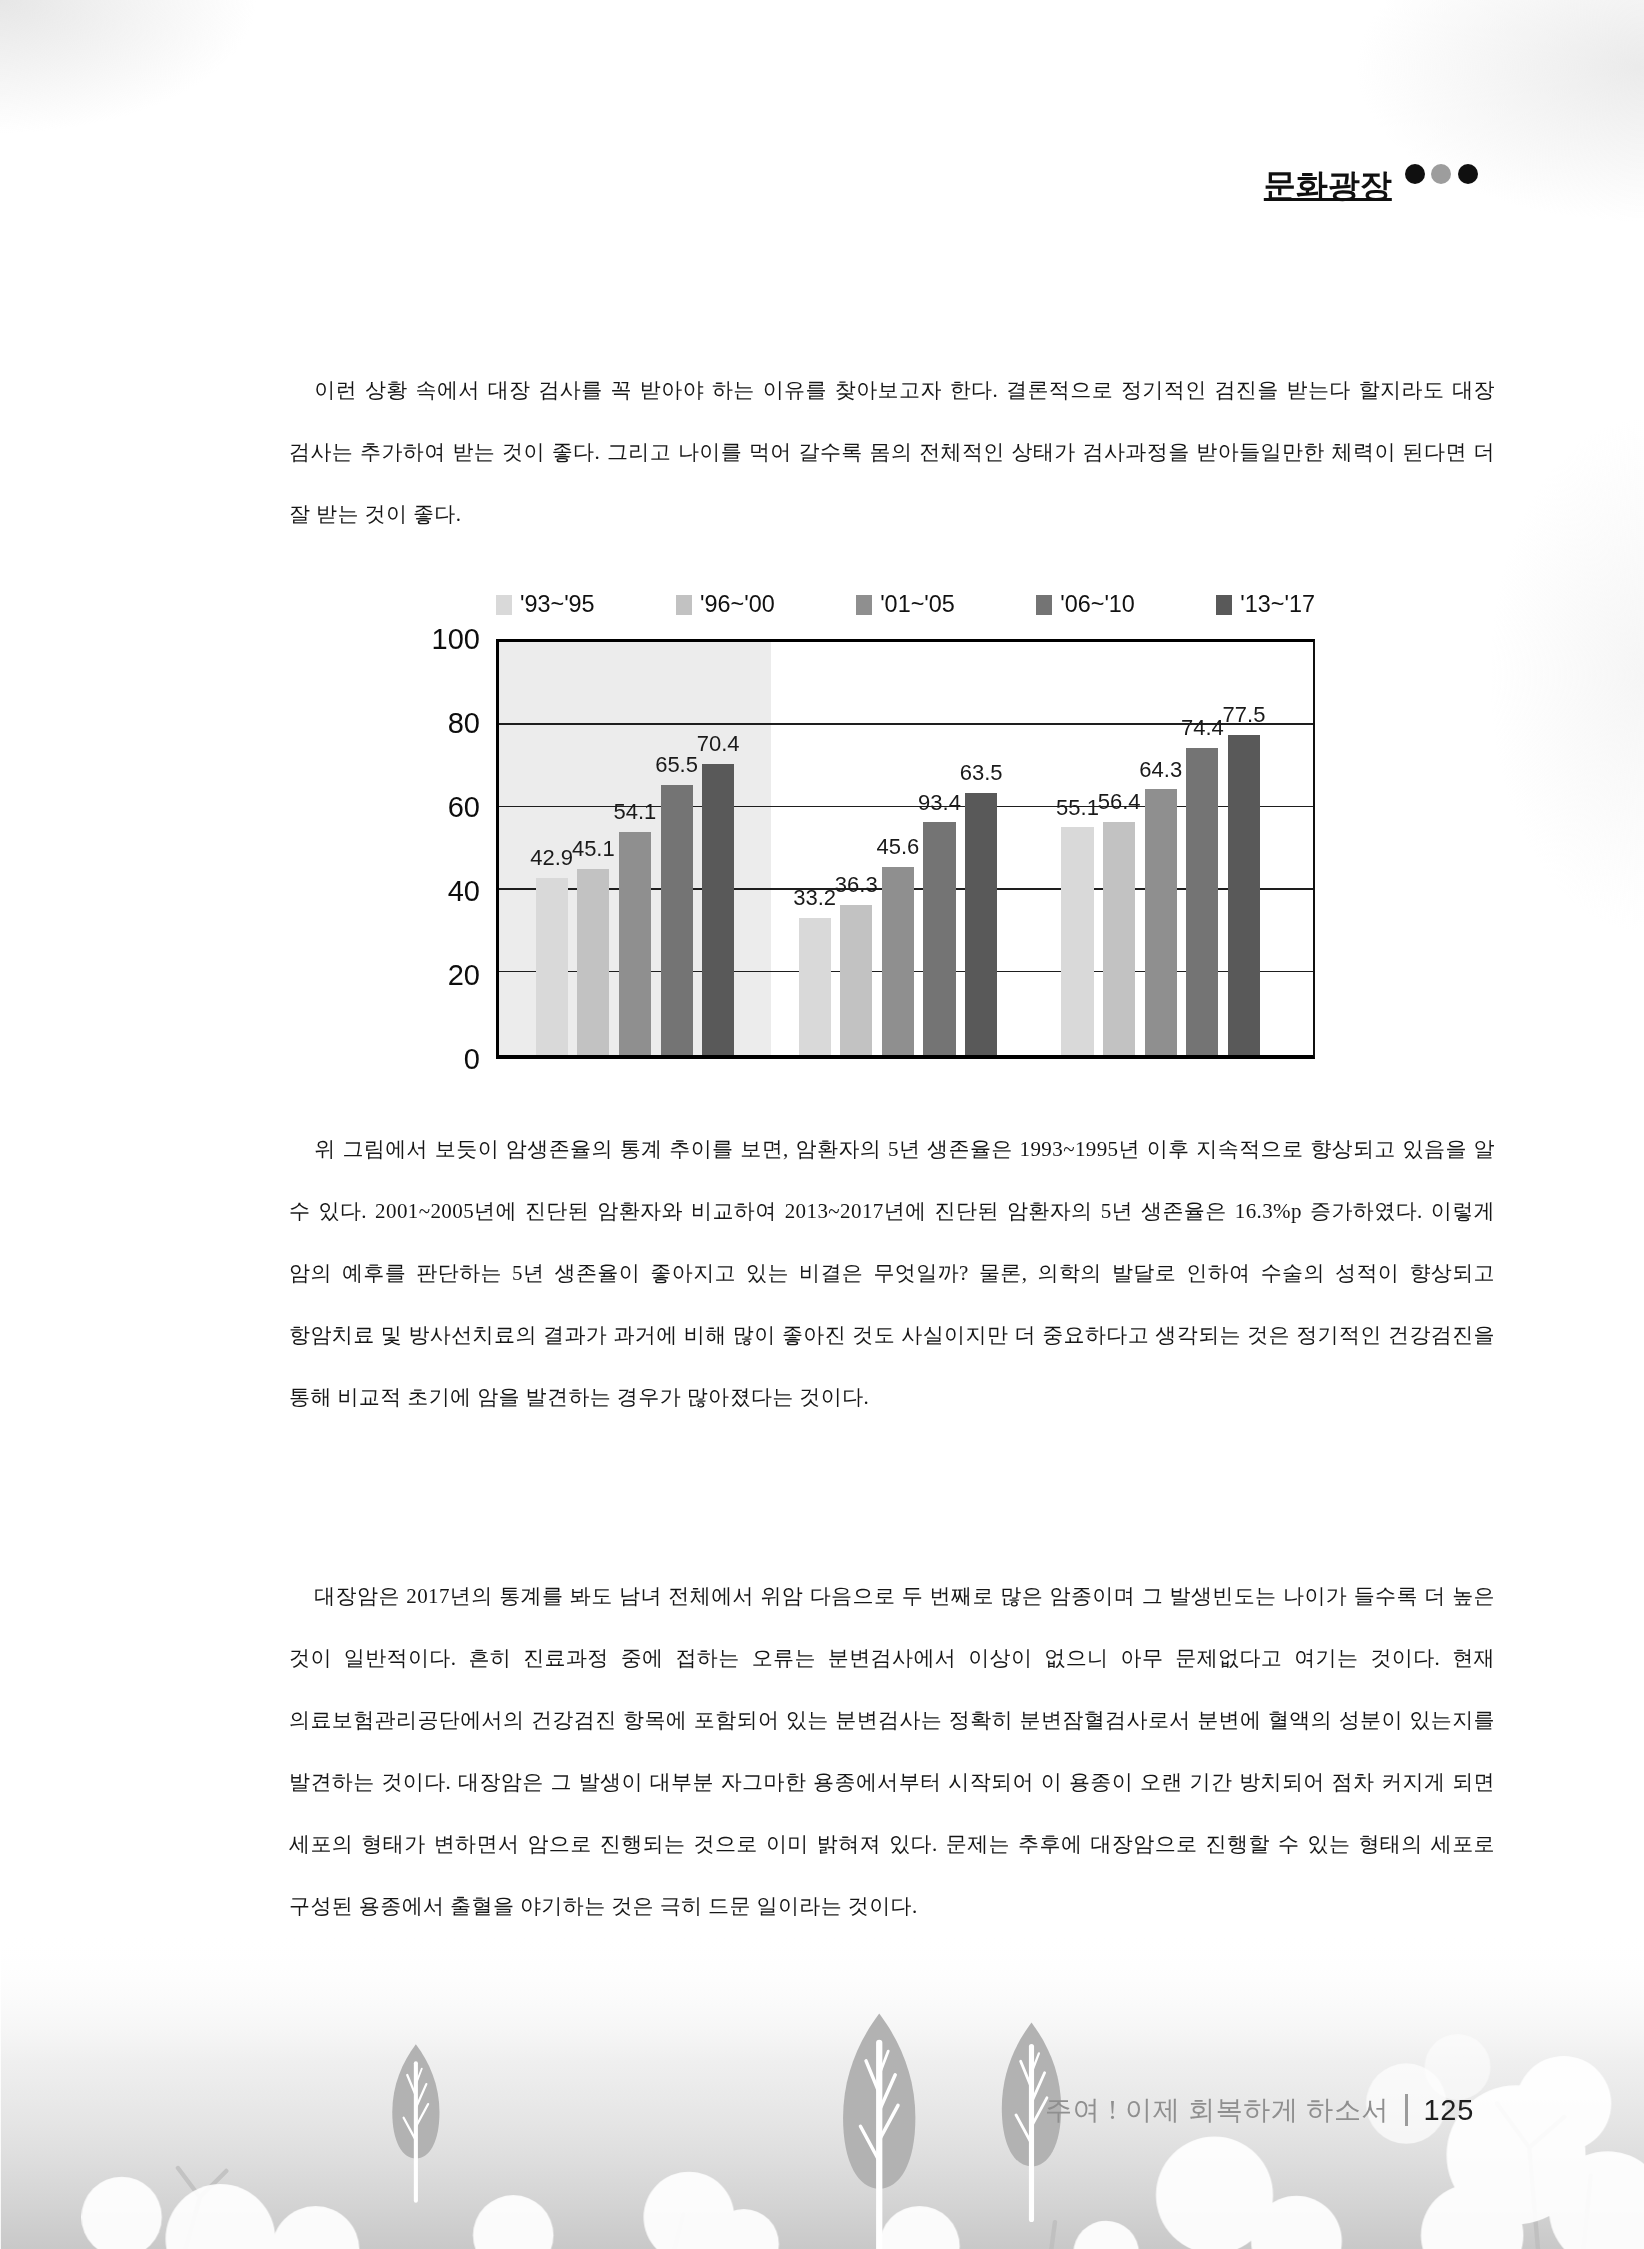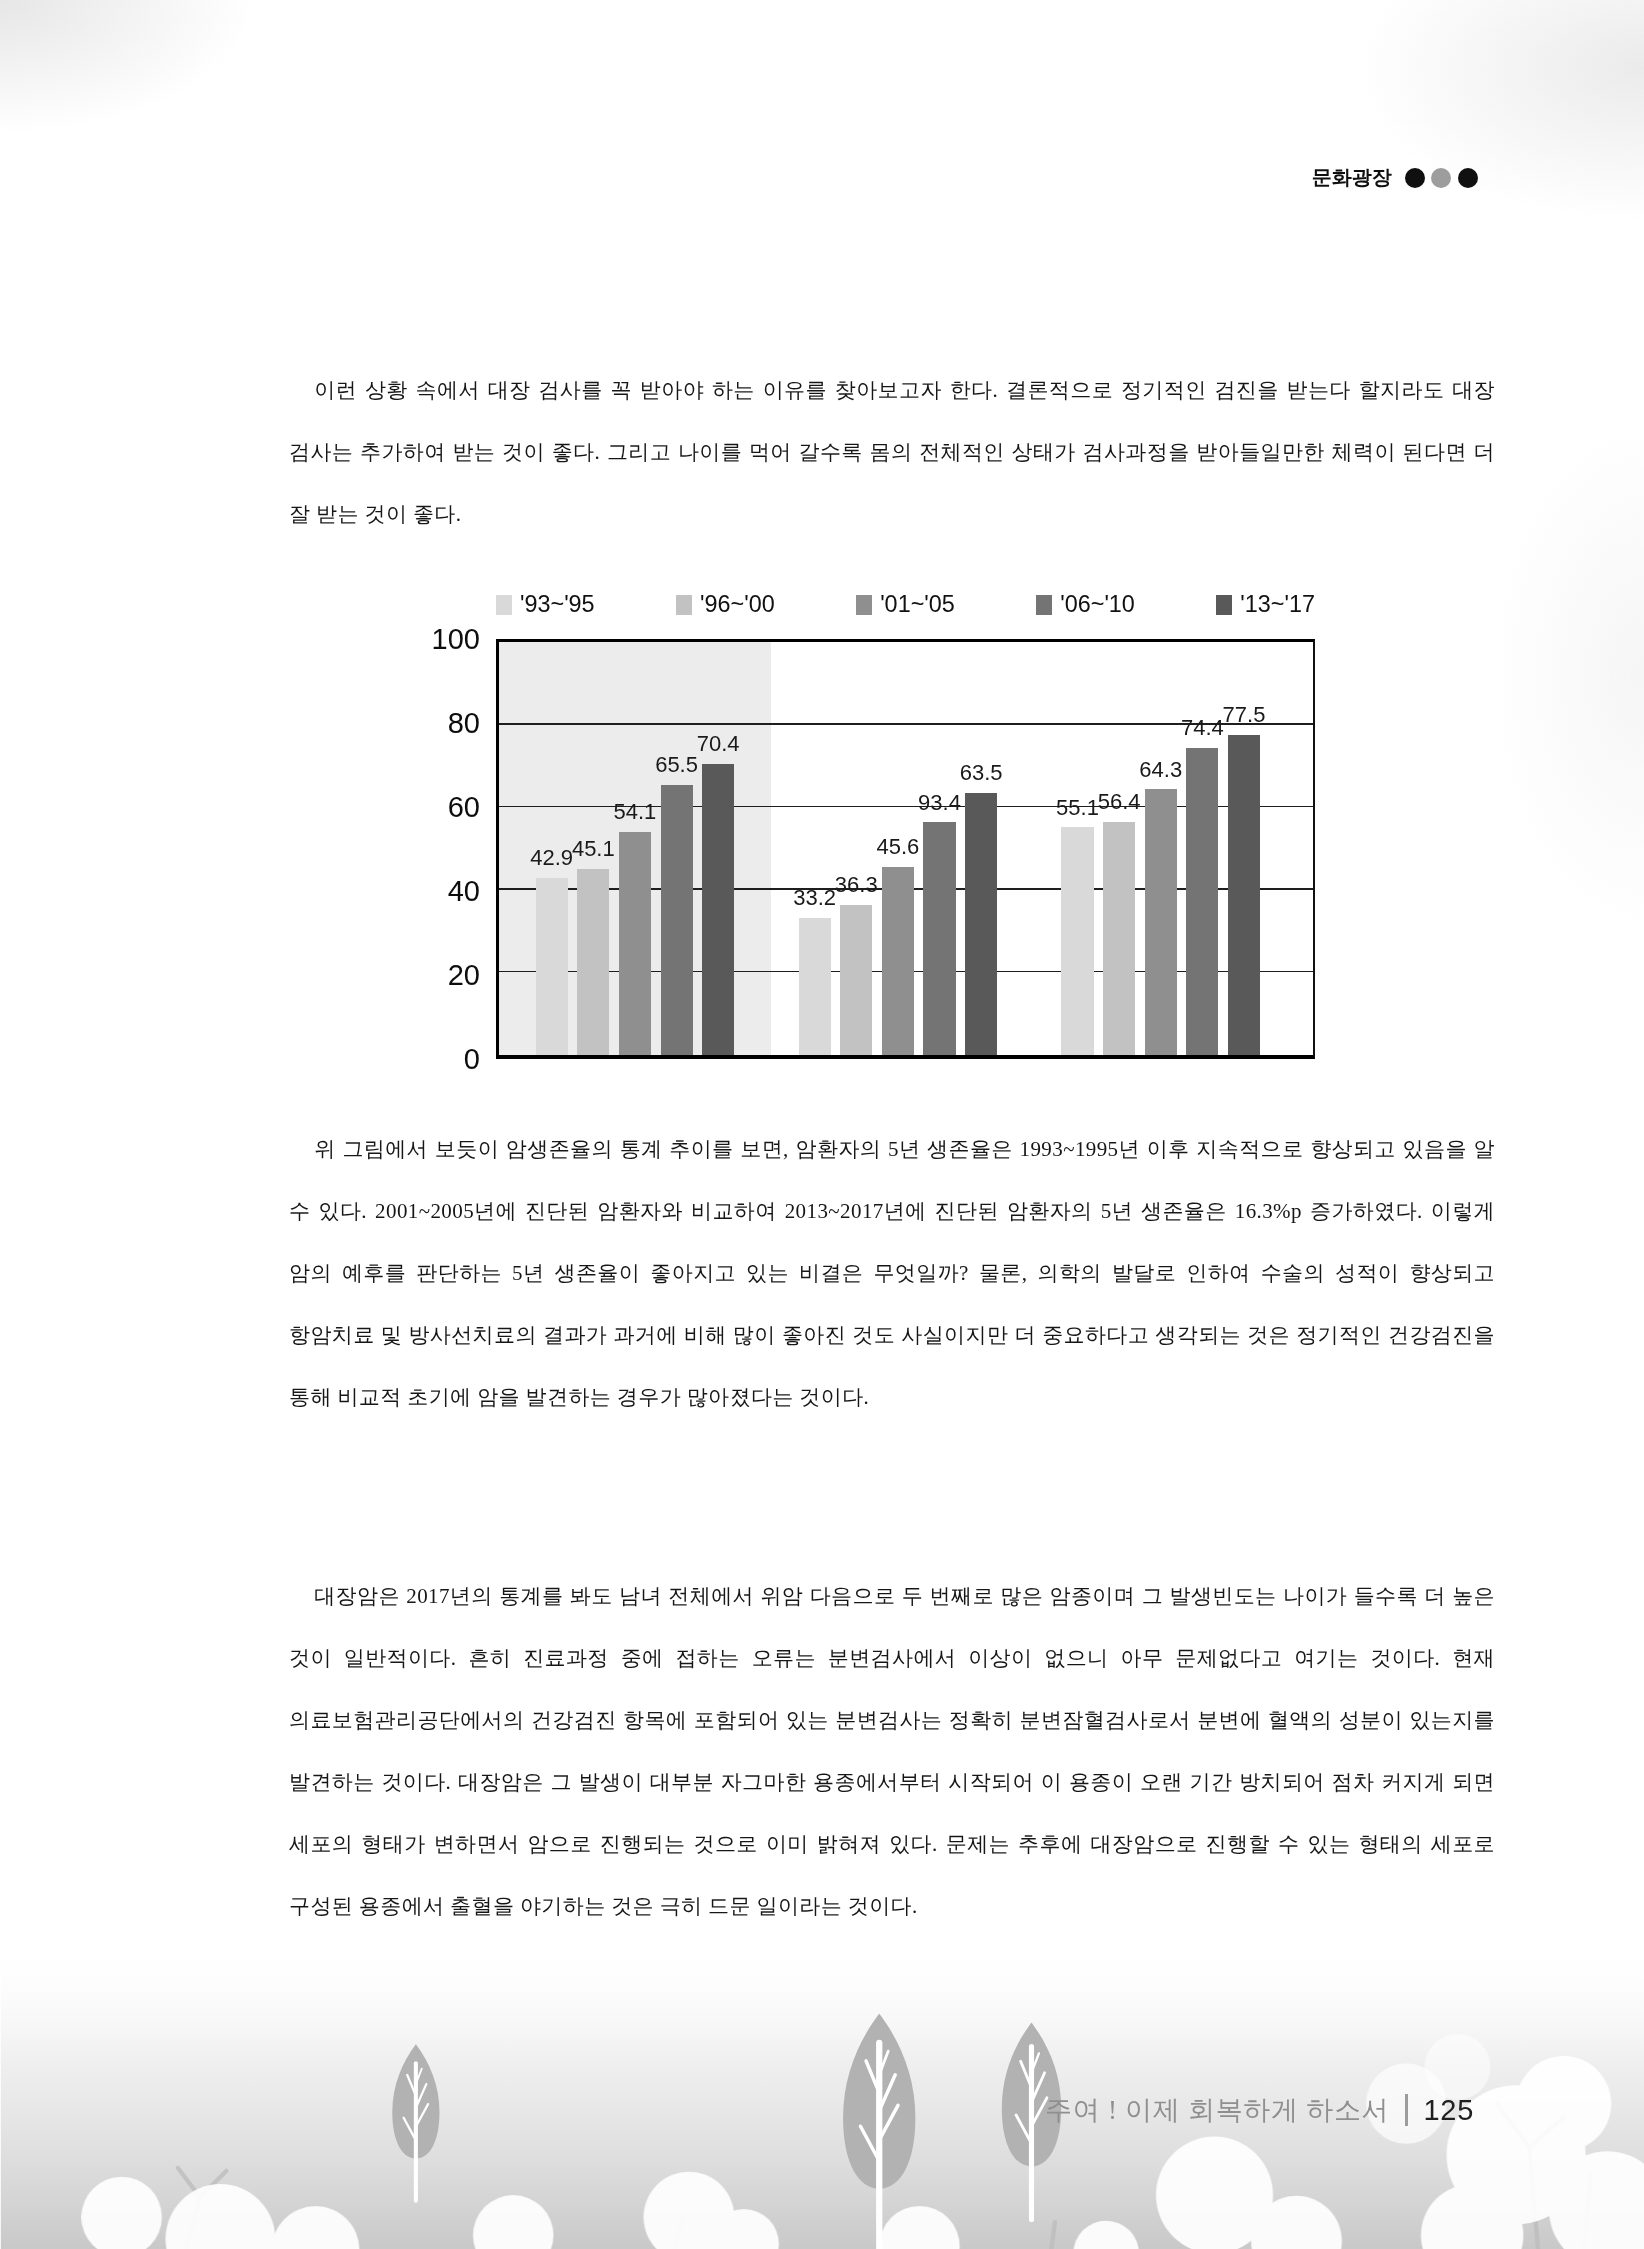--- a/index.html
+++ b/index.html
@@ -8,23 +8,24 @@
     background:
       radial-gradient(ellipse 366px 190px at 0% 0%, rgba(224,224,224,.8), rgba(255,255,255,0) 70%),
       radial-gradient(ellipse 410px 220px at 100% 3%, rgba(226,226,226,.7), rgba(255,255,255,0) 70%),
       radial-gradient(ellipse 220px 366px at 100% 30%, rgba(236,236,236,.5), rgba(255,255,255,0) 70%),
       #ffffff;
     font-family:"Liberation Serif","DejaVu Serif",serif;
     color:#1c1c1c;
   }
   .hdr{
     position:absolute;top:164px;right:167px;
-    display:flex;align-items:center;gap:13px;
-    font-size:20px;font-weight:600;color:#101010;
+    display:flex;align-items:flex-start;gap:13px;
+    font-size:32px;font-weight:600;color:#101010;
     font-family:"Liberation Sans","DejaVu Sans",sans-serif;
+    text-decoration:underline;
   }
   .hdr .dots{display:flex;align-items:center;gap:6.6px;}
   .hdr .dot{width:20px;height:20px;border-radius:50%;}
   .para{
     position:absolute;left:289px;width:1206px;
     font-size:21px;line-height:62px;text-align:justify;
     text-indent:1.2em;color:#161616;letter-spacing:0.4px;word-break:keep-all;
   }
   #para1{top:338px;}
   #para2{top:1097px;}

